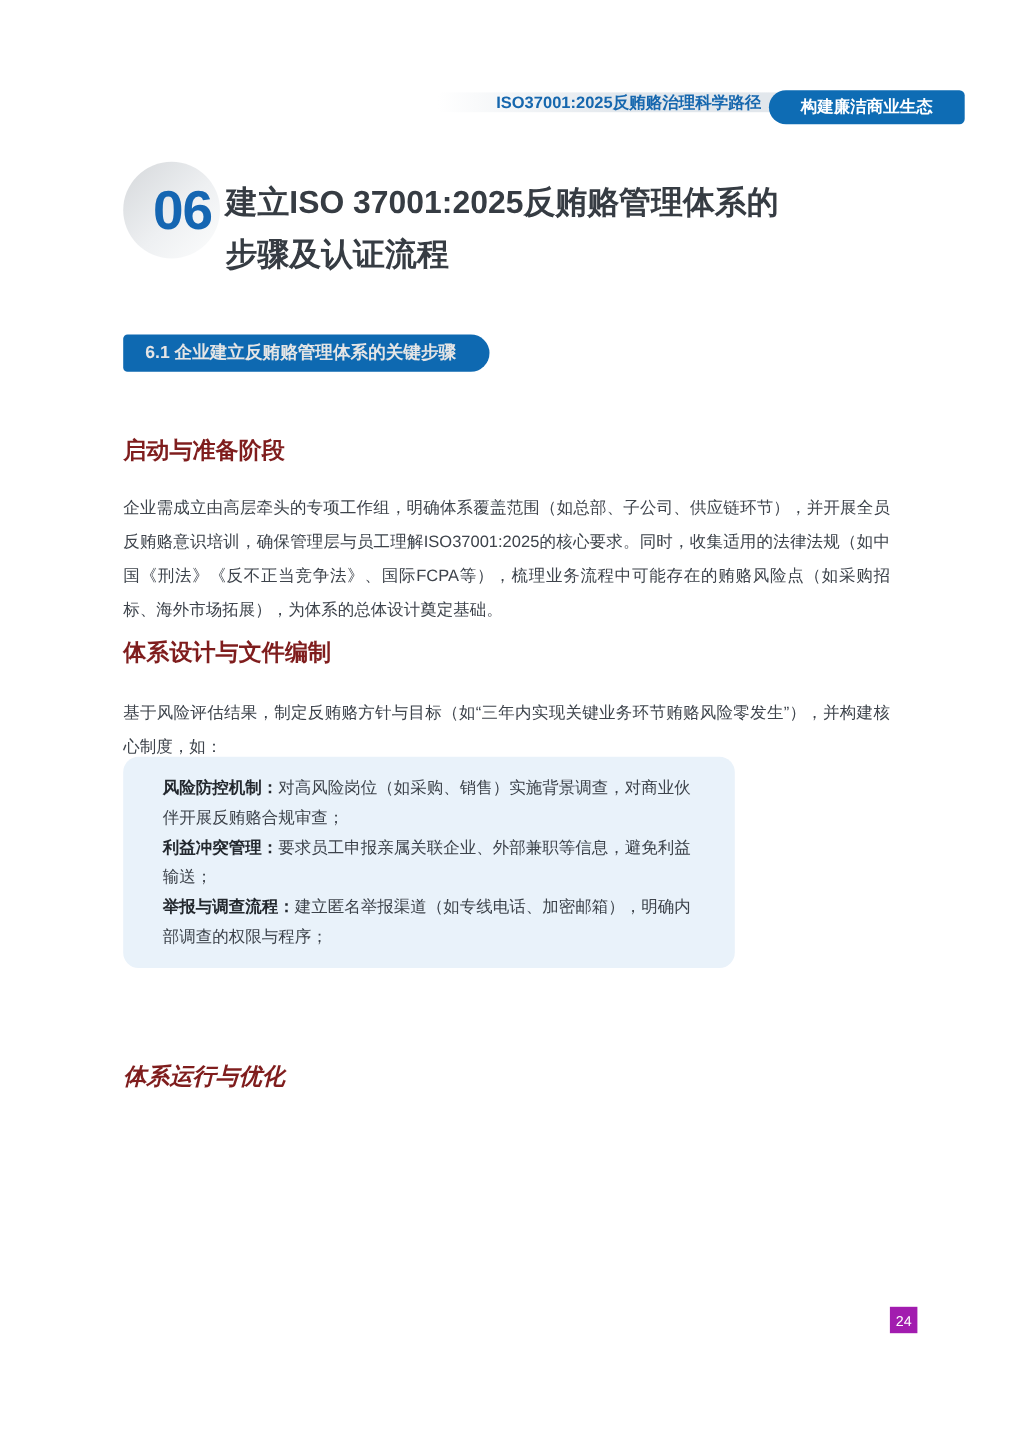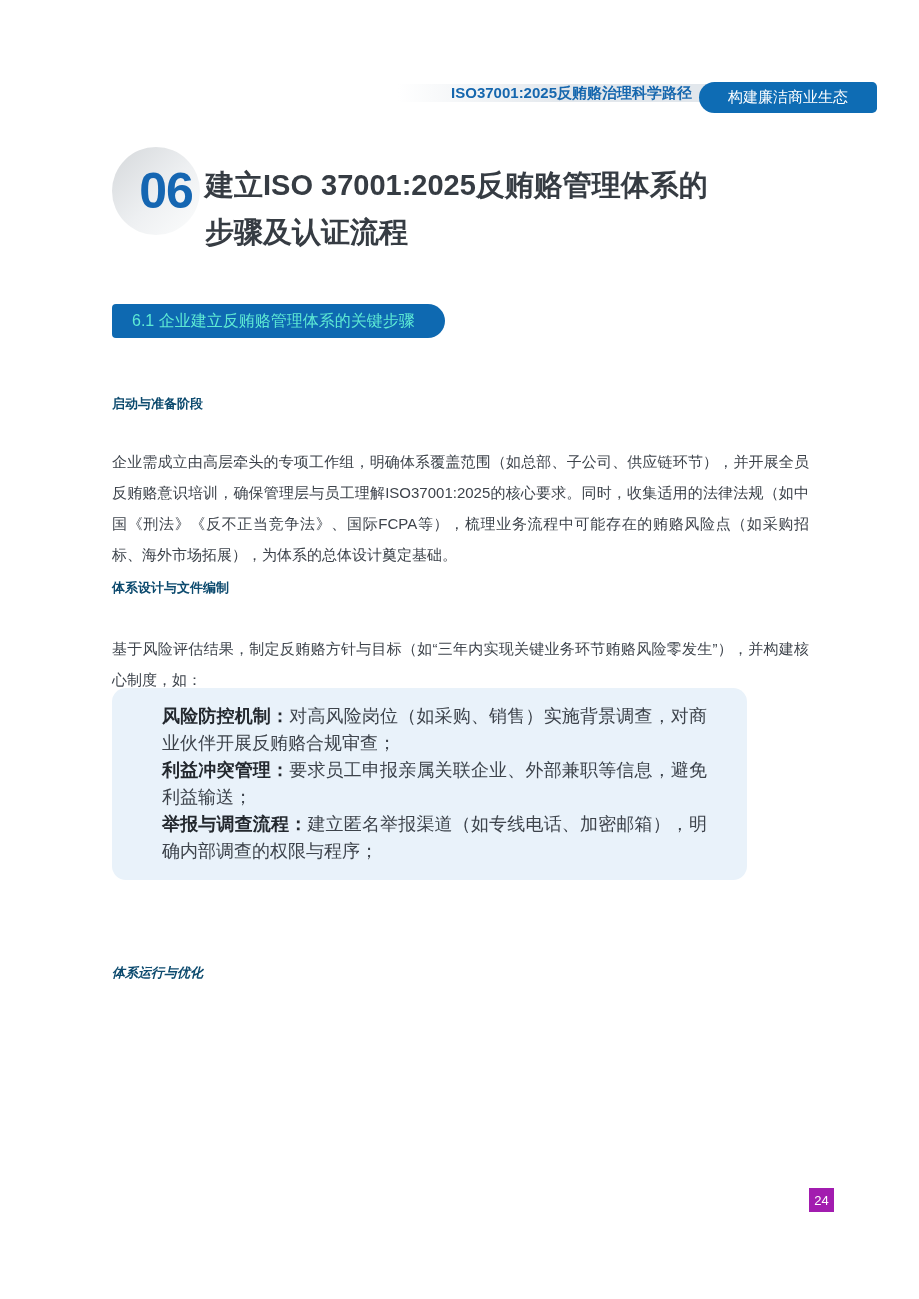--- a/index.html
+++ b/index.html
@@ -12,21 +12,21 @@
   
   .header-bar {
     position:absolute; top:84px; left:398px; width:308px; height:18px;
     background:linear-gradient(90deg, rgba(226,231,236,0) 0%, #e2e7ec 55%);
     display:flex; align-items:center; justify-content:flex-end;
     padding-right:14px; box-sizing:border-box;
   }
   .header-slogan { color:#1667ae; font-weight:700; font-size:15px; white-space:nowrap; }
   .header-badge {
     position:absolute; top:82px; left:699px; width:178px; height:31px;
-    background:#0e6cb4; color:#ffffff; font-weight:400; font-size:15px;
+    background:#0e6cb4; color:#ffffff; font-weight:700; font-size:15px;
     border-radius:16px 5px 5px 16px;
     display:flex; align-items:center; justify-content:center; white-space:nowrap;
   }
 
   
   .chapter-circle {
     position:absolute; left:112px; top:147px; width:88px; height:88px;
     border-radius:50%;
     background:linear-gradient(135deg,#d5d8db 0%,#eef0f2 55%,#fcfdfd 100%);
     display:flex; align-items:center; justify-content:center;
@@ -37,51 +37,51 @@
   }
   .chapter-title {
     position:absolute; left:205px; top:162px;
     font-size:29px; font-weight:700; color:#363c43; line-height:47px;
   }
   .chapter-title span { display:block; white-space:nowrap; }
 
   
   .section-banner {
     position:absolute; left:112px; top:304px; height:34px; line-height:34px;
-    padding:0 30px 0 20px; background:#0e69b1; color:#5eead4;
-    font-weight:400; font-size:16px; border-radius:4px 17px 17px 4px;
+    padding:0 30px 0 20px; background:#0e69b1; color:#e5e5e5;
+    font-weight:700; font-size:16px; border-radius:4px 17px 17px 4px;
     white-space:nowrap;
   }
 
   
   .sub-heading {
-    position:absolute; left:112px; color:#0c4a6e; font-weight:700; font-size:13px;
+    position:absolute; left:112px; color:#7f1d1d; font-weight:700; font-size:21px;
     white-space:nowrap;
   }
   .sh-1 { top:395px; }
   .sh-2 { top:579px; }
   .sh-3 { top:964px;font-style:italic; }
 
   
   .para {
     position:absolute; left:112px; width:697px;
     font-size:15px; line-height:31px; color:#3d434b; text-align:justify;
   }
   .p-1 { top:446px; }
   .p-2 { top:633px; }
   .p-3 { top:879px; }
   .p-4 { top:1042px; }
   .highlight { color:#1668b0; font-weight:700; }
 
   
   .infobox {
-    position:absolute; left:112px; top:688px; width:635px; min-height:160px;
+    position:absolute; left:112px; top:688px; width:556px; min-height:160px;
     box-sizing:border-box; border-radius:14px; background:#e9f2fa;
-    padding:15px 40px 15px 50px;
-    font-size:18px; line-height:27px; color:#3d434b; text-align:justify;
+    padding:15px 40px 15px 36px;
+    font-size:15px; line-height:27px; color:#3d434b; text-align:justify;
   }
   .infobox .item b { color:#23282e; font-weight:700; }
 
   
   .page-num {
     position:absolute; left:809px; top:1188px; width:25px; height:24px;
     background:#a21caf; color:#ffffff; font-size:13px;
     display:flex; align-items:center; justify-content:center;
   }
 </style>

